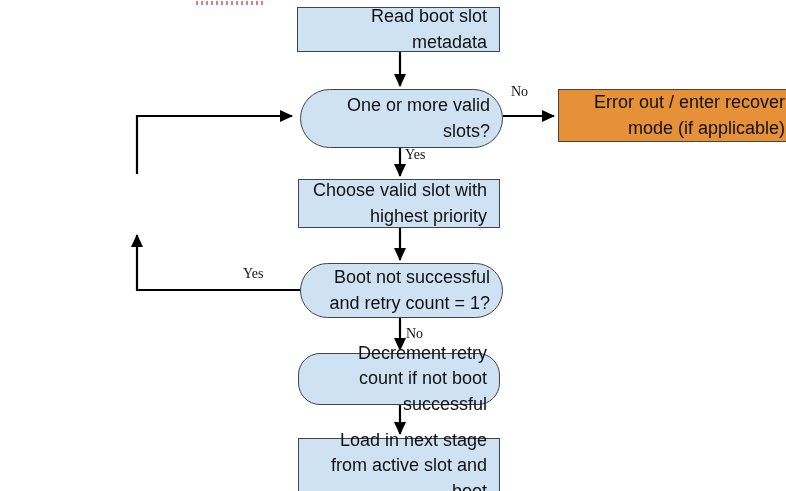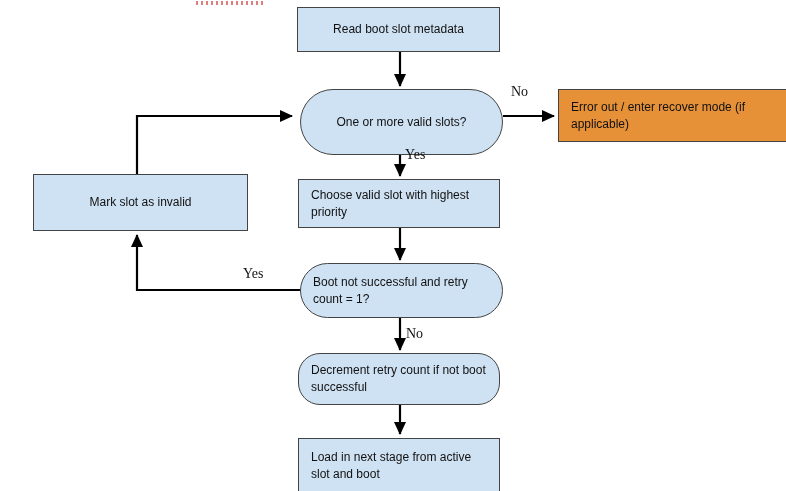--- a/index.html
+++ b/index.html
@@ -25,33 +25,33 @@
   }
   #edges marker path { fill: var(--arrow, #000000); }
 
   
   .node {
     position: absolute;
     box-sizing: border-box;
     display: flex;
     align-items: center;
     justify-content: center;
-    text-align: left;
-    font-size: 12px;
+    text-align: right;
+    font-size: 18px;
     line-height: 1.4;
     color: var(--node-text, #111111);
     border: 1px solid var(--node-border, #434343);
     padding: 14px 12px;
   }
   .node.process, .node.decision { background: var(--process-fill, #cfe2f3); }
   .node.error { background: var(--error-fill, #e69138); }
   .node.decision { border-radius: 999px; }
 
   #n-read   { left: 297px; top: 7px;   width: 203px; height: 45px; }
-  #n-valid  { left: 300px; top: 89px;  width: 203px; height: 66px; }
+  #n-valid  { left: 300px; top: 89px;  width: 203px; height: 59px; }
   #n-error  { left: 558px; top: 89px;  width: 240px; height: 53px; }
   #n-choose { left: 298px; top: 179px; width: 202px; height: 49px; }
   #n-mark   { left: 33px;  top: 174px; width: 215px; height: 57px; }
   #n-boot   { left: 300px; top: 263px; width: 203px; height: 55px; }
   #n-decr   { left: 298px; top: 353px; width: 202px; height: 52px; border-radius: 22px; }
   #n-load   { left: 298px; top: 438px; width: 202px; height: 56px; }
 
   
   .edge-label {
     position: absolute;
@@ -95,21 +95,20 @@
     <polyline points="302,290 137,290 137,235" marker-end="url(#ah)"></polyline>
     <polyline points="137,174 137,116 292,116" marker-end="url(#ah)"></polyline>
     <line x1="400" y1="318" x2="400" y2="350" marker-end="url(#ah)"></line>
     <line x1="400" y1="405" x2="400" y2="434" marker-end="url(#ah)"></line>
   </svg>
 
   <div id="n-read" class="node process">Read boot slot metadata</div>
   <div id="n-valid" class="node decision">One or more valid slots?</div>
   <div id="n-error" class="node error">Error out / enter recover mode (if applicable)</div>
   <div id="n-choose" class="node process">Choose valid slot with highest priority</div>
-  <div id="n-mark" class="node process">Mark slot as invalid</div>
   <div id="n-boot" class="node decision">Boot not successful and retry count = 1?</div>
   <div id="n-decr" class="node process">Decrement retry count if not boot successful</div>
   <div id="n-load" class="node process">Load in next stage from active slot and boot</div>
 
   <div id="l-no1" class="edge-label">No</div>
   <div id="l-yes1" class="edge-label">Yes</div>
   <div id="l-yes2" class="edge-label">Yes</div>
   <div id="l-no2" class="edge-label">No</div>
 
 </div>

